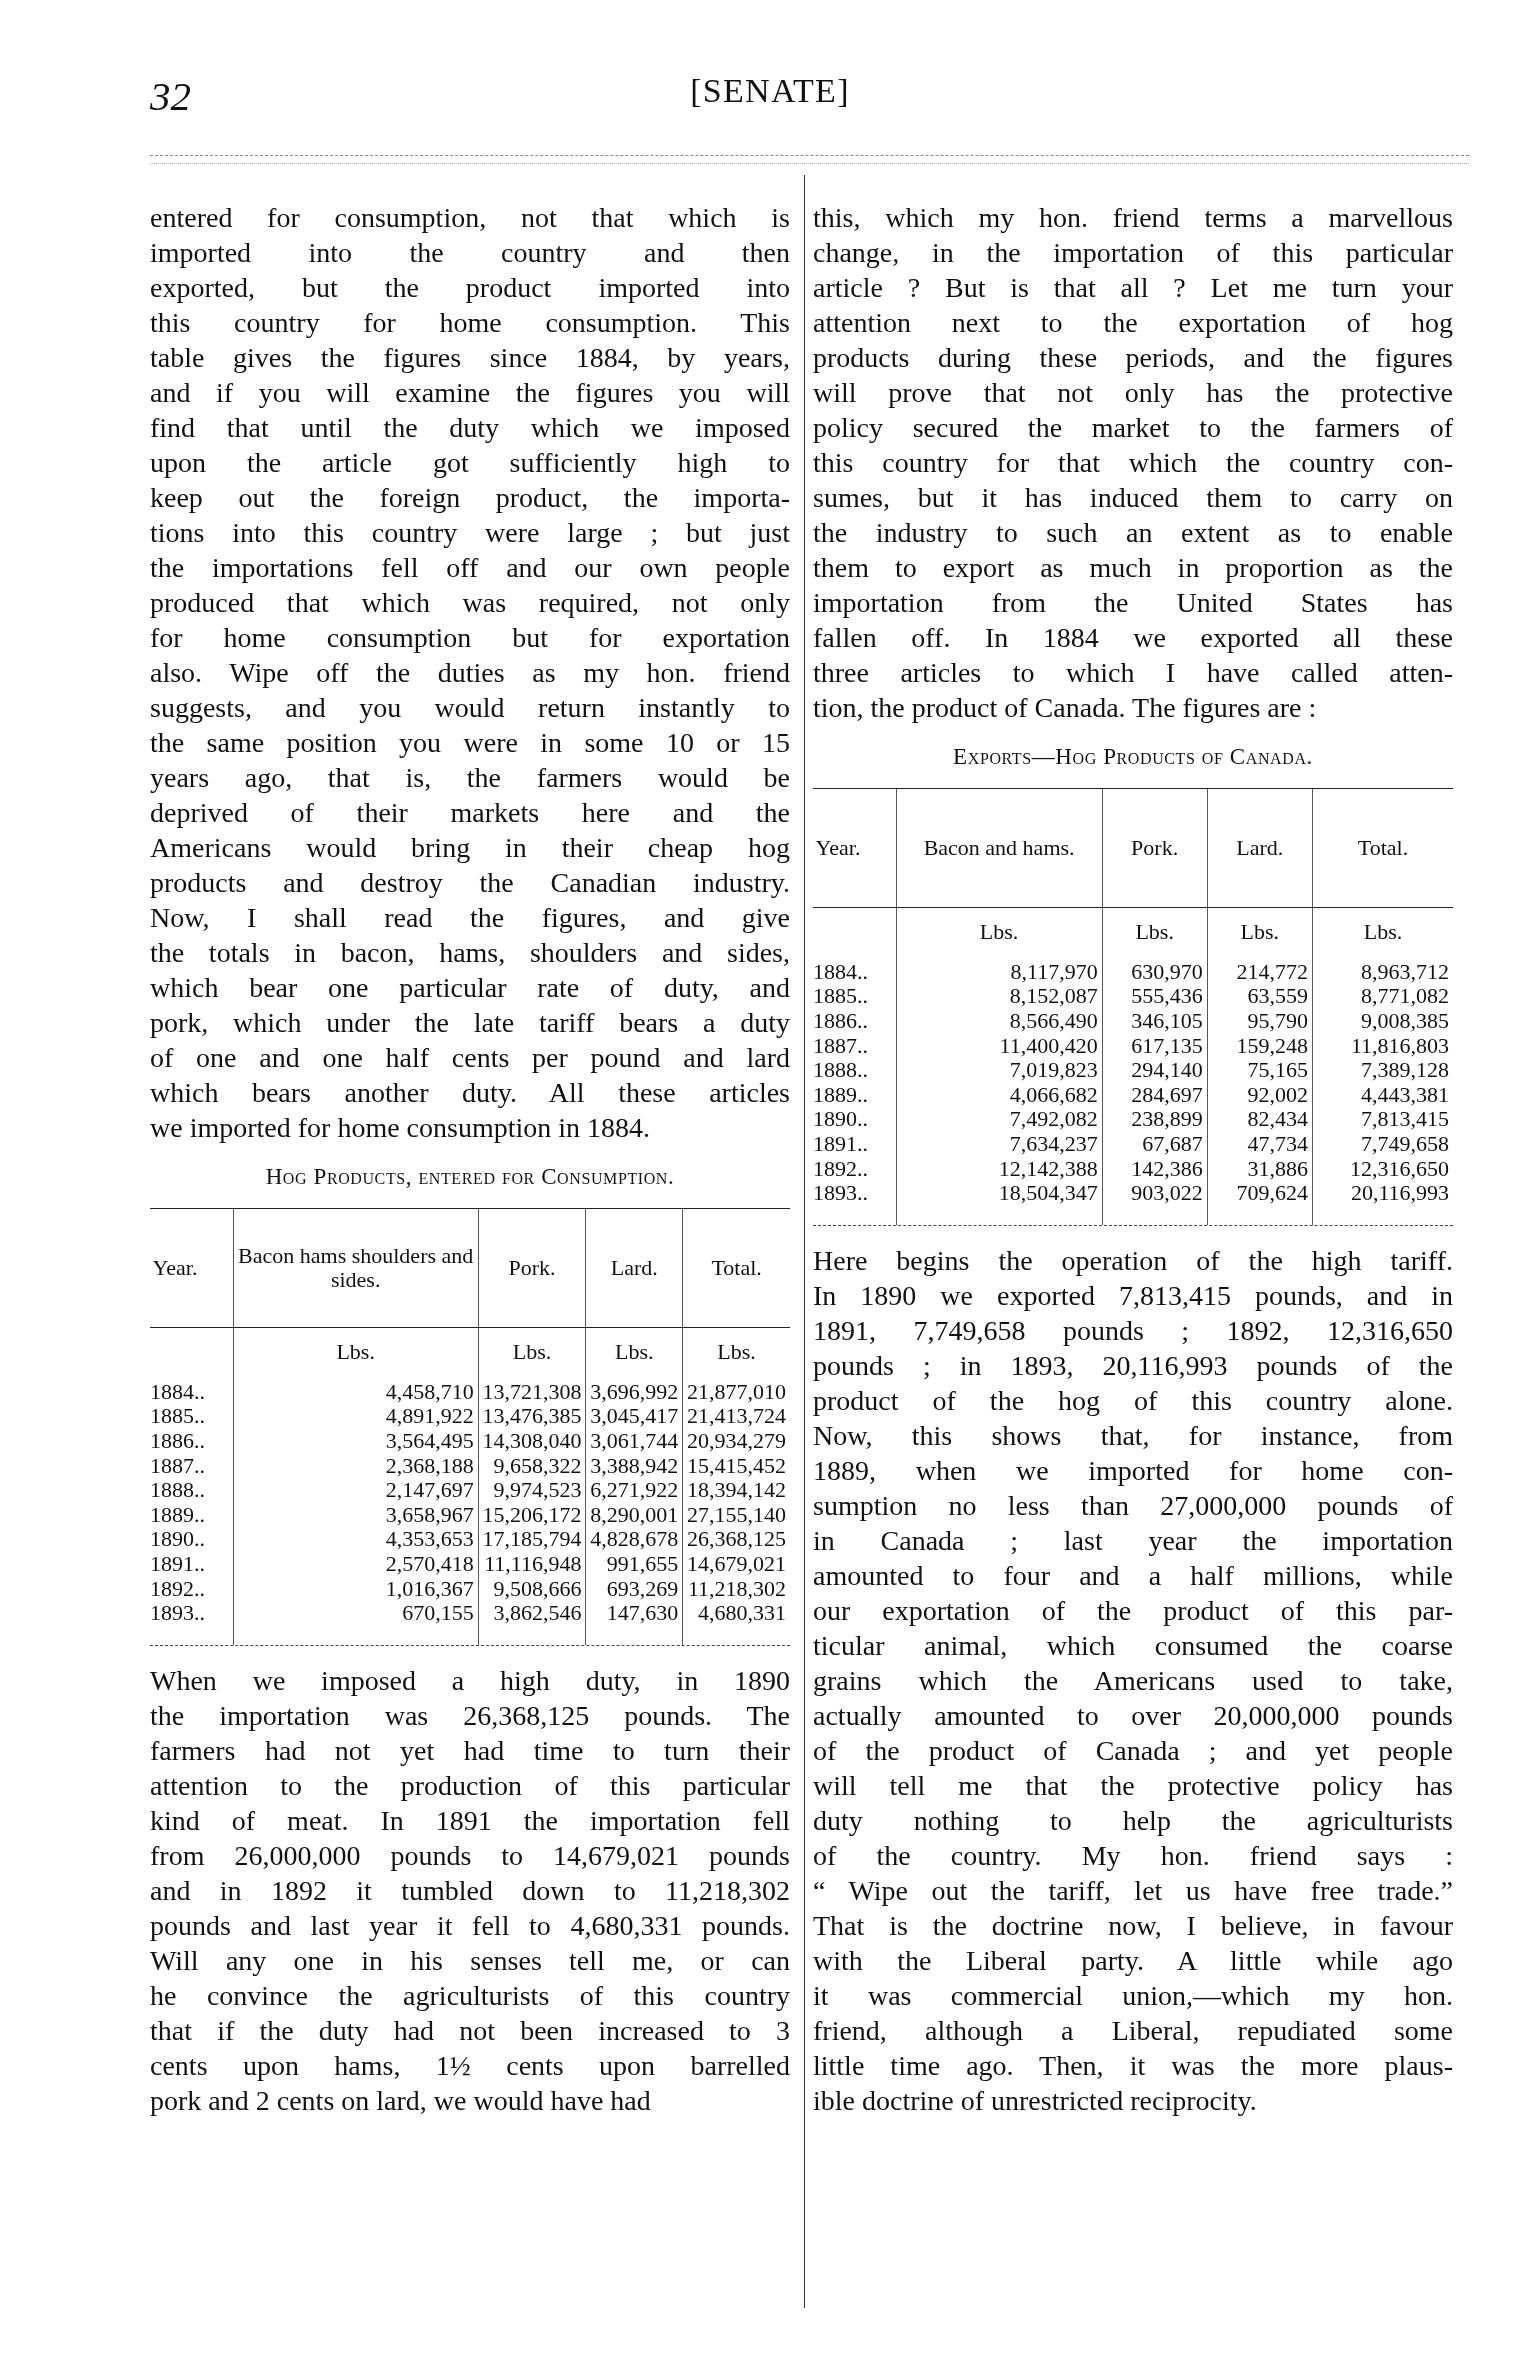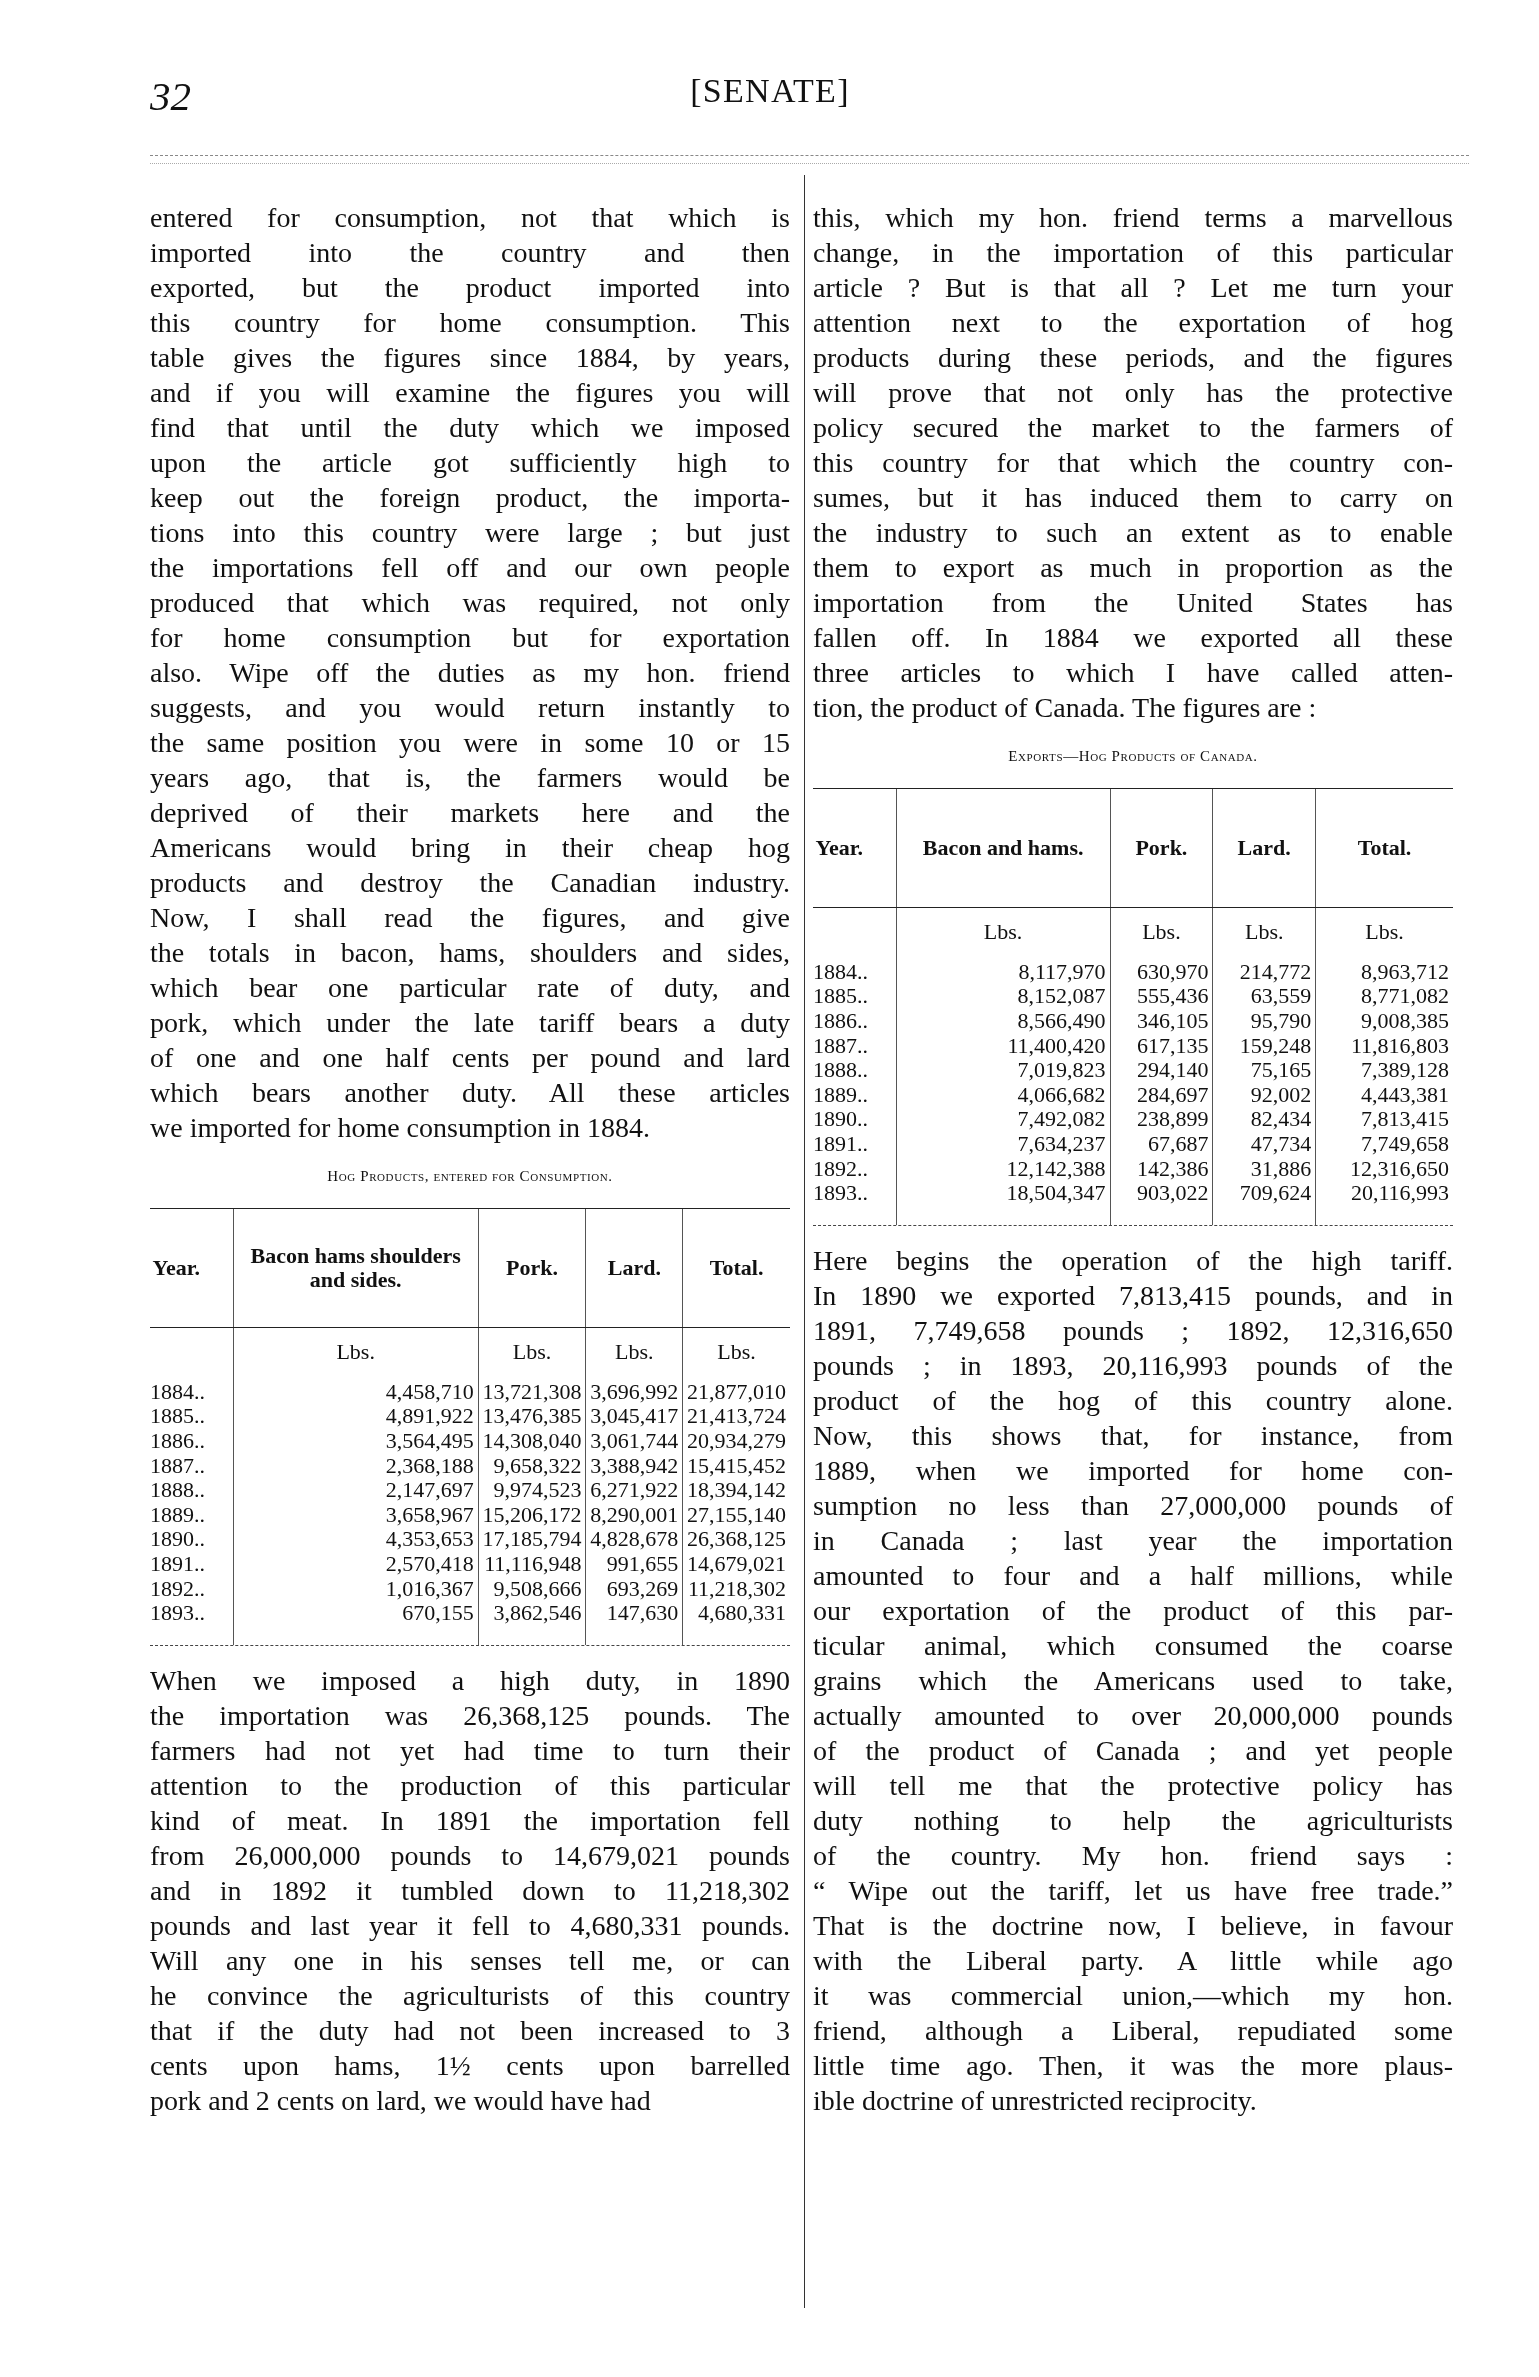--- a/index.html
+++ b/index.html
@@ -10,23 +10,23 @@
   .page-num { position: absolute; left: 150px; top: 72px; font-size: 41px; font-style: italic; }
   .running-head { position: absolute; left: 0; width: 1540px; top: 72px; text-align: center; font-size: 34px; letter-spacing: 1.3px; }
   .head-rule { position: absolute; left: 150px; width: 1319px; top: 155px; height: 0; border-top: 1.3px dashed #888; }
   .head-rule2 { position: absolute; left: 150px; width: 1319px; top: 163px; height: 0; border-top: 1.3px dotted #aaa; }
   .col-divider { position: absolute; left: 804px; top: 175px; height: 2133px; width: 0; border-left: 1.3px solid #333; }
   .col { position: absolute; width: 640px; font-size: 28px; line-height: 35px; }
   .col.left { left: 150px; }
   .col.right { left: 813px; }
   .line { display: block; text-align: justify; text-align-last: justify; white-space: nowrap; overflow: visible; }
   .line.last { text-align-last: left; }
-  .tbl-title { text-align: center; font-size: 15px; letter-spacing: 0.6px; font-variant: small-caps; margin: 14.2px 0 14.2px; }
+  .tbl-title { text-align: center; font-size: 23px; letter-spacing: 0.6px; font-variant: small-caps; margin: 14.2px 0 14.2px; }
   table.data { border-collapse: collapse; width: 100%; font-size: 22px; line-height: 24.6px; }
-  table.data th { font-weight: bold; text-align: center; vertical-align: middle; padding: 3.9px 2.6px; border-left: 1.3px solid #555; border-bottom: 1.9px solid #222; height: 110px; }
+  table.data th { font-weight: normal; text-align: center; vertical-align: middle; padding: 3.9px 2.6px; border-left: 1.3px solid #555; border-bottom: 1.9px solid #222; height: 110px; }
   table.data th:first-child { border-left: none; text-align: left; }
   table.data td { text-align: right; padding: 0 3.9px; border-left: 1.3px solid #555; white-space: nowrap; }
   table.data td:first-child { border-left: none; text-align: left; padding-left: 0; }
   table.data tr.units td { text-align: center; padding-top: 11.6px; padding-bottom: 15.5px; }
   table.data tr.last td { padding-bottom: 19.4px; }
   .tbl-wrap { border-top: 1.9px solid #222; border-bottom: 1.3px dashed #444; margin-bottom: 17px; }
   .tbl-wrap.right { margin-top: 0; }
 </style>
 </head>
 <body>

